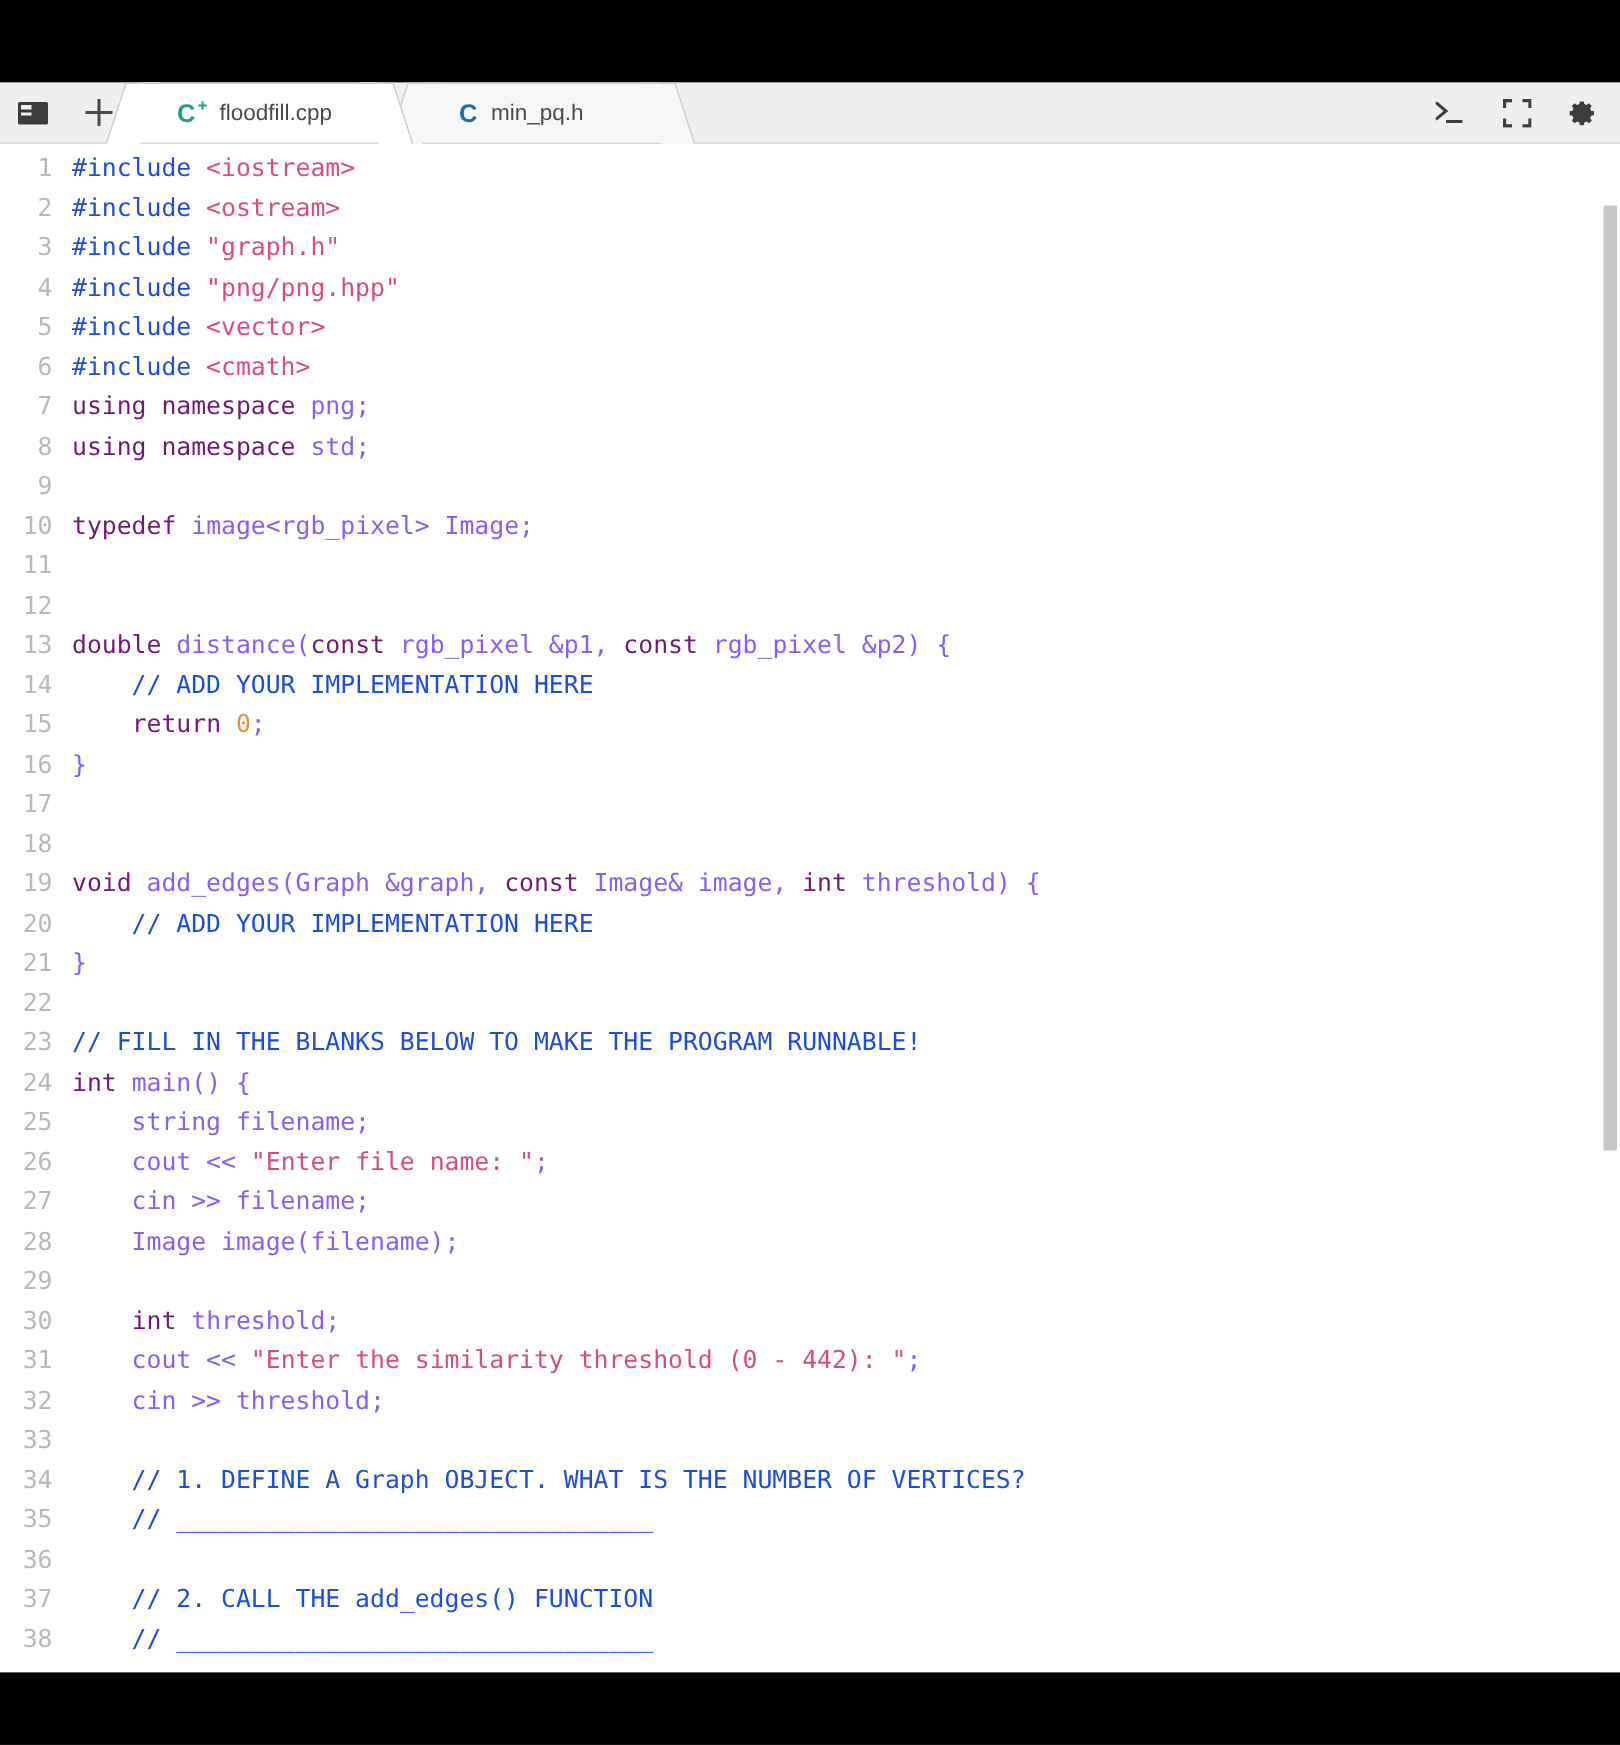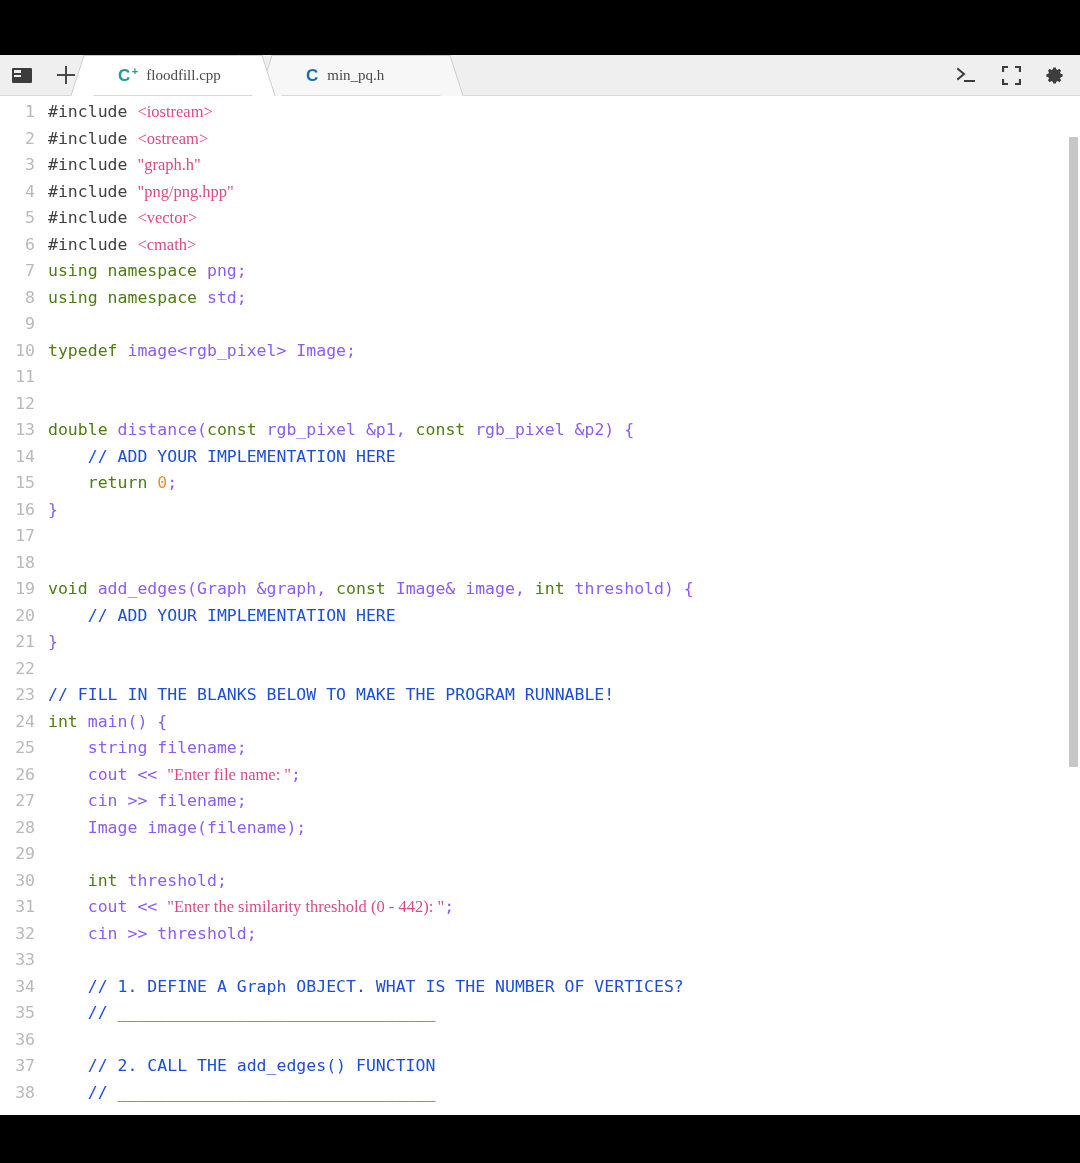--- a/index.html
+++ b/index.html
@@ -30,42 +30,42 @@
        min-width:170px;box-sizing:border-box;}
   .tab .skew-l,.tab .skew-r{position:absolute;top:0;width:22px;height:40px;}
   .tab .skew-l{left:-11px;transform:skewX(-18deg);border-left:1px solid #ccc;border-top:1px solid #ccc;}
   .tab .skew-r{right:-11px;transform:skewX(18deg);border-right:1px solid #ccc;border-top:1px solid #ccc;}
   .tab .body{position:absolute;left:6px;right:6px;top:0;bottom:0;border-top:1px solid #ccc;}
   .tab.active .skew-l,.tab.active .skew-r,.tab.active .body{background:#ffffff;}
   .tab.inactive .skew-l,.tab.inactive .skew-r,.tab.inactive .body{background:#f7f7f7;}
   .tab.active{z-index:3;}
   .tab.inactive{z-index:2;margin-left:18px;}
   .tab-inner{position:relative;z-index:4;display:flex;align-items:center;gap:9px;}
-  .tab-label{font-size:15px;color:#4a4a4a;white-space:nowrap;font-family:Liberation Serif, serif;}
+  .tab-label{font-size:15px;color:#4a4a4a;white-space:nowrap;font-family:Liberation Sans, sans-serif;}
   .fi{font-family:"Liberation Sans",sans-serif;font-weight:bold;font-size:17px;line-height:1;}
   .fi.cpp{color:#1e9e8f;position:relative;padding-right:7px;}
   .fi.cpp:after{content:"+";position:absolute;right:-1px;top:-1px;font-size:11px;}
   .fi.h{color:#1a6fa8;}
 
   .tb-right{position:absolute;right:14px;top:0;height:40px;display:flex;align-items:center;gap:22px;}
   .tool{width:22px;height:22px;display:flex;align-items:center;justify-content:center;color:#3d3d3d;}
   .tool svg{display:block;}
 
   
   .editor{position:relative;height:1020px;background:#fff;overflow:hidden;}
   .code{font-family:"DejaVu Sans Mono","Liberation Mono",monospace;font-size:16.5px;line-height:26.5px;
         padding-top:3px;white-space:pre;}
   .line{display:flex;align-items:flex-start;height:26.5px;}
   .ln{width:48px;min-width:48px;text-align:right;color:#b9b9b9;padding-right:13px;box-sizing:border-box;
       user-select:none;}
   .lt{color:#3f3f46;}
 
-  .kw{color:#4d7c0f;}
-  .pp{color:#404040;}
-  .str{color:#d94a86;font-family:Liberation Serif, serif;}
+  .kw{color:#701a75;}
+  .pp{color:#1d4ed8;}
+  .str{color:#d94a86;}
   .cm{color:#1d4ed8;}
   .num{color:#e8913a;}
   .pl{color:#8b5cf6;}
 
   
   .scrollbar{position:absolute;right:0;top:41px;width:13px;height:1019px;background:#fff;}
   .thumb{position:absolute;right:2px;top:0px;width:9px;height:630px;background:#c6c6c6;border-radius:1px;}
 </style>
 </head>
 <body>

